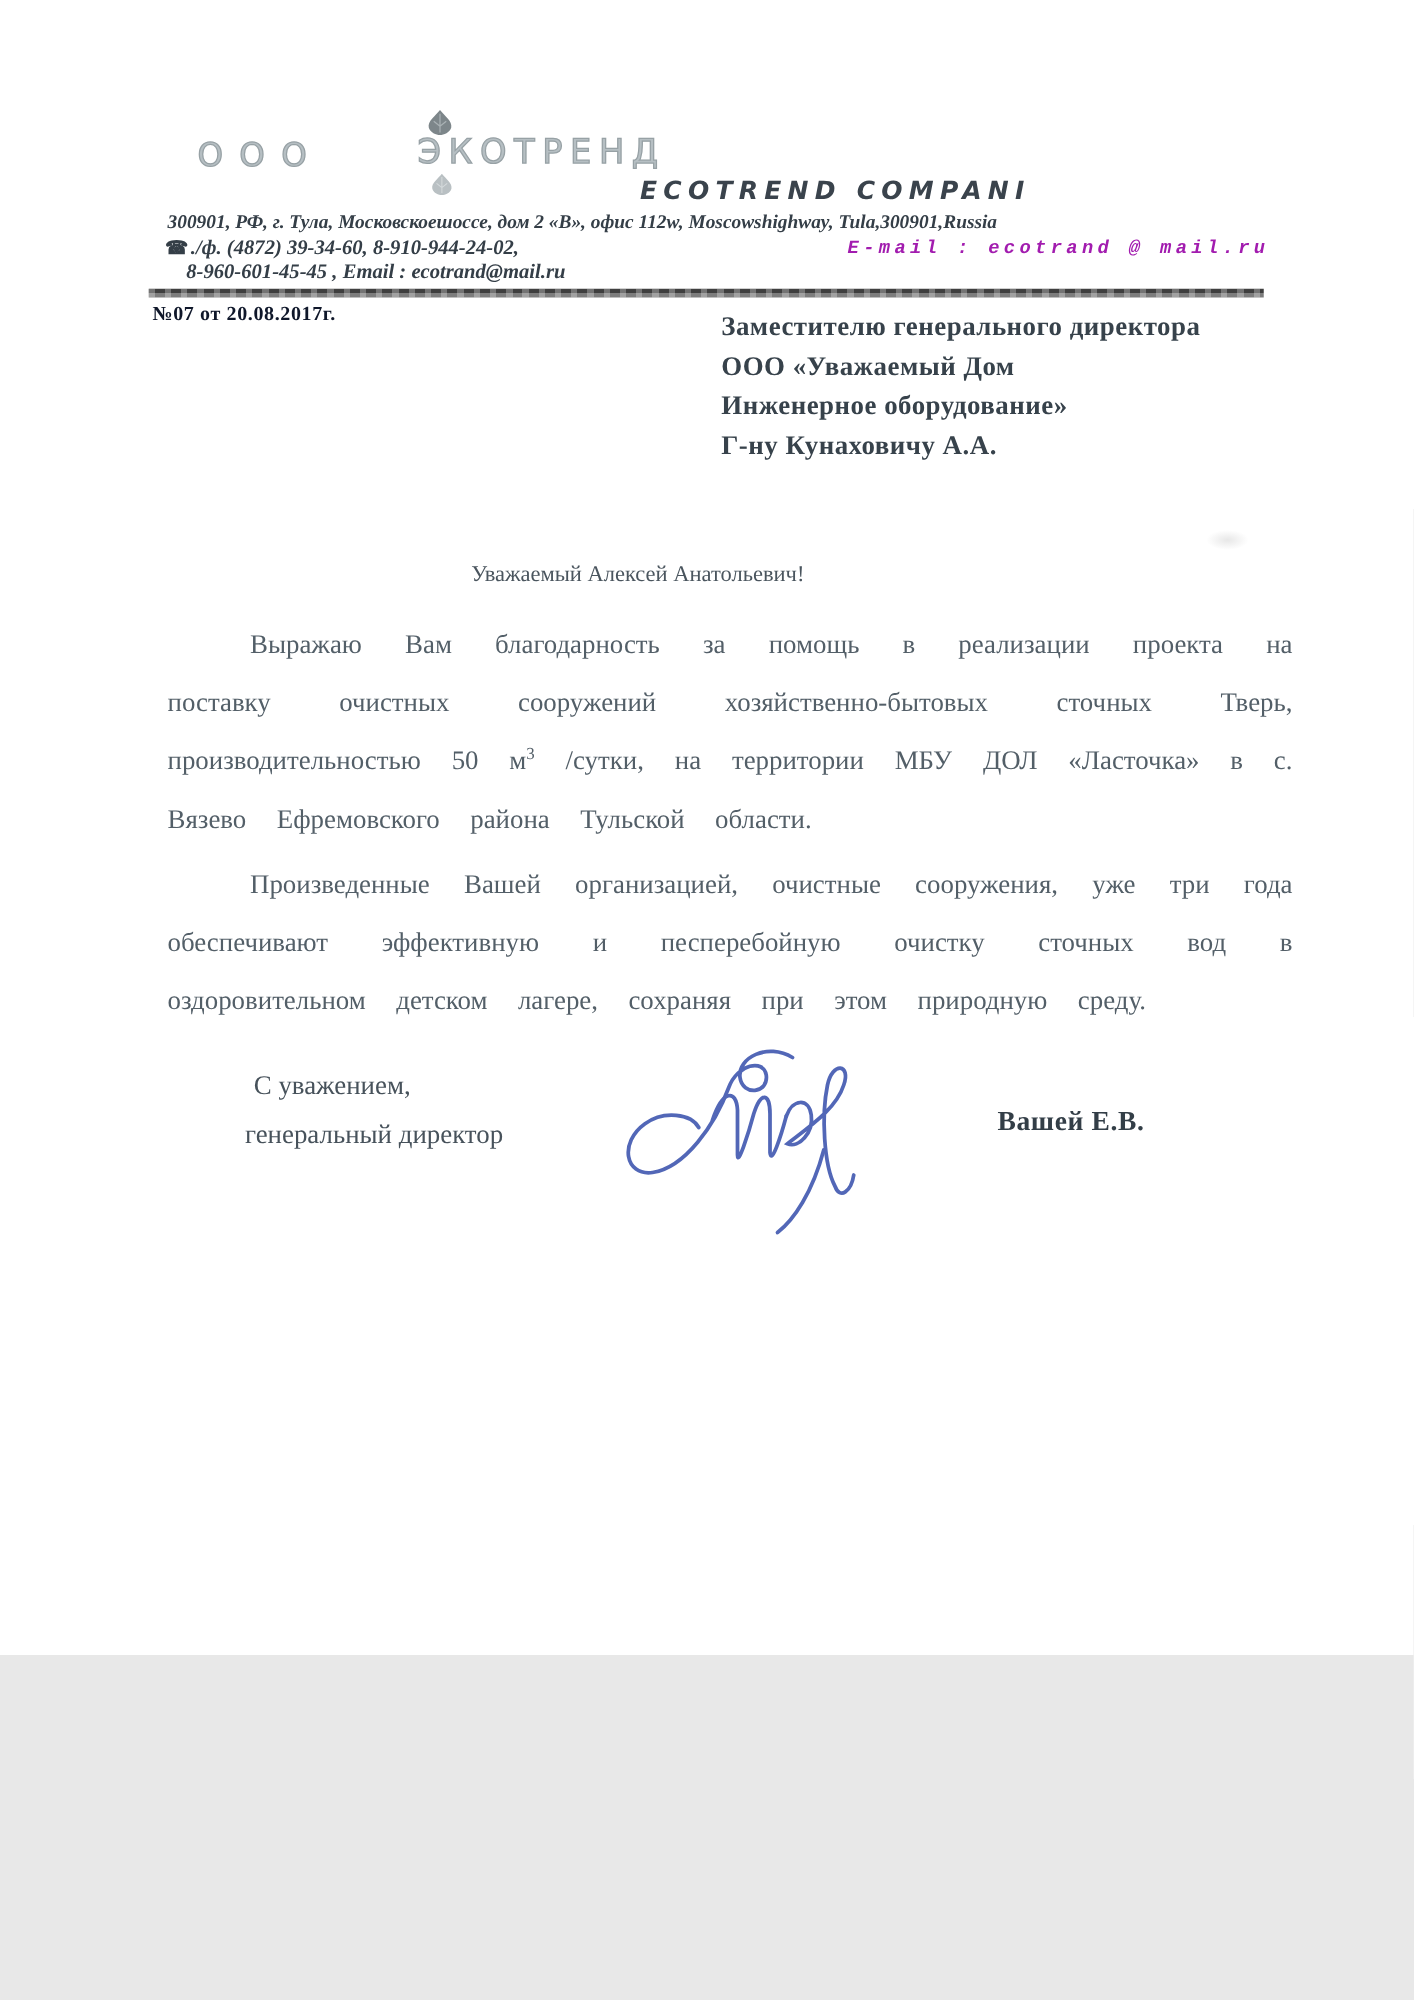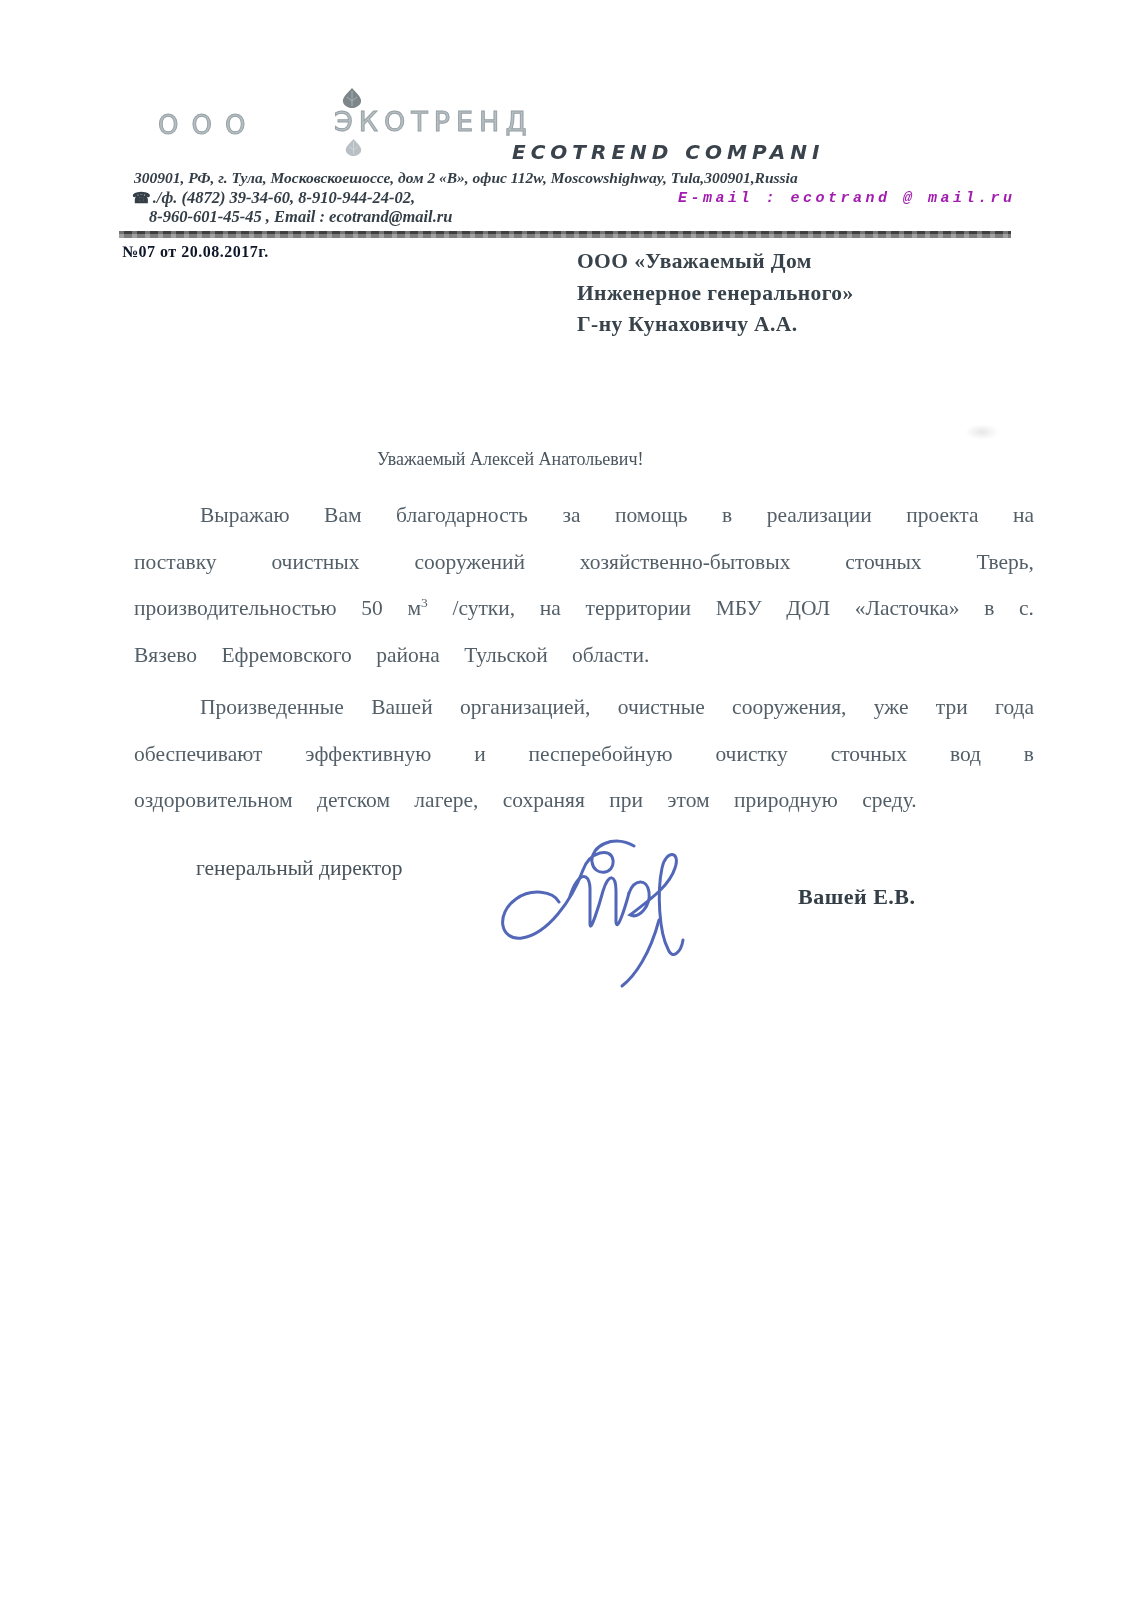--- a/index.html
+++ b/index.html
@@ -1,18 +1,18 @@
 <!DOCTYPE html>
 <html><head>
 <meta charset="utf-8">
 <style>
   html,body{margin:0;padding:0;background:#e8e8e8;}
   .page{
     position:relative;
-    width:1131px;height:1600px;
+    width:1131px;height:1324px;
     margin:0 auto;
     background:#ffffff;
     font-family:"Liberation Serif", serif;
     color:#3c4750;
     overflow:hidden;
   }
   .abs{position:absolute;}
 
   
   .logo-ooo{
@@ -152,33 +152,35 @@
   <div class="abs company-en">ECOTREND COMPANI</div>
   <div class="abs hdr-address">300901, РФ, г. Тула, Московскоешоссе, дом 2 «В», офис 112w, Moscowshighway, Tula,300901,Russia</div>
   <div class="abs hdr-phones1"><span class="phone-glyph">☎</span><span>./ф. (4872) 39-34-60,  8-910-944-24-02,</span></div>
   <div class="abs hdr-email">E-mail : ecotrand @ mail.ru</div>
   <div class="abs hdr-phones2">8-960-601-45-45 , Email : ecotrand@mail.ru</div>
   <div class="abs hdr-rule"></div>
 
   <div class="abs ref-line">№07 от 20.08.2017г.</div>
 
   <div class="abs addressee">
+    <div>Заместителю генерального директора</div>
     <div>ООО «Уважаемый Дом</div>
-    <div>Инженерное генерального»</div>
+    <div>Инженерное оборудование»</div>
     <div>Г-ну Кунаховичу А.А.</div>
   </div>
 
   <div class="abs salutation">Уважаемый Алексей Анатольевич!</div>
 
   <div class="abs body-text">
     <p><span>Выражаю Вам благодарность за помощь в реализации проекта на поставку очистных сооружений хозяйственно-бытовых сточных Тверь, производительностью 50 м</span><span class="sup">3</span><span> /сутки, на территории МБУ ДОЛ «Ласточка» в с. Вязево Ефремовского района Тульской области.</span></p>
     <p>Произведенные Вашей организацией, очистные сооружения, уже три года обеспечивают эффективную и песперебойную очистку сточных вод в оздоровительном детском лагере, сохраняя при этом природную среду.</p>
   </div>
 
   <div class="abs signoff">
+    <div class="l1">С уважением,</div>
     <div>генеральный директор</div>
   </div>
 
   <svg class="abs signature-svg" width="280" height="160" viewBox="0 0 280 160">
     <g fill="none" stroke="#3b53ae" stroke-width="3" stroke-linecap="round" opacity="0.88">
       <path d="M172,12 C152,0 128,12 130,28 C132,43 153,41 151,26 C149,13 128,17 121,36 C110,66 86,100 60,104 C38,107 33,80 54,65 C69,54 91,57 97,68"></path>
       <path d="M108,62 C116,38 127,37 128,54 L128,90 C128,100 137,72 141,57 C147,38 154,41 154,57 L154,88 C155,99 163,74 167,59"></path>
       <path d="M167,59 C172,45 185,44 187,58 C189,72 177,85 168,81 C186,67 207,53 213,34 C219,17 204,15 200,34 C195,58 197,98 206,115 C210,126 219,119 221,106"></path>
       <path d="M197,86 C188,120 173,142 160,152"></path>
     </g>

